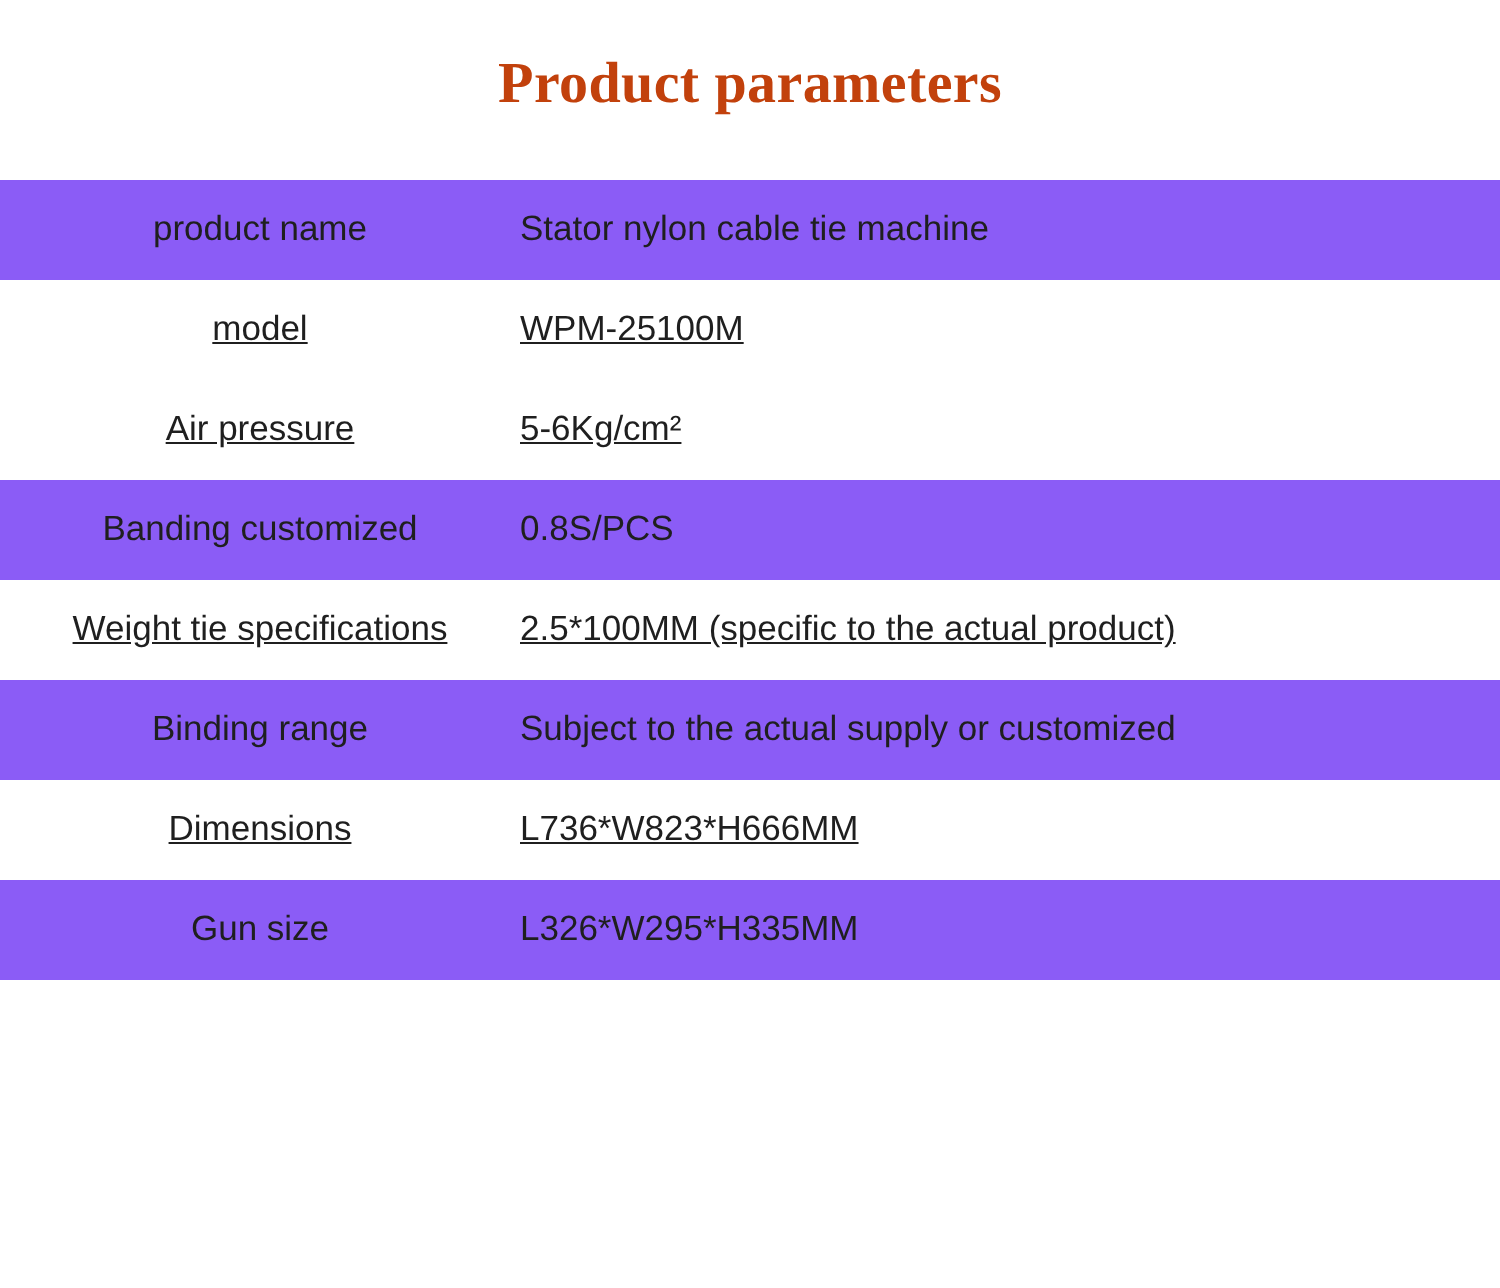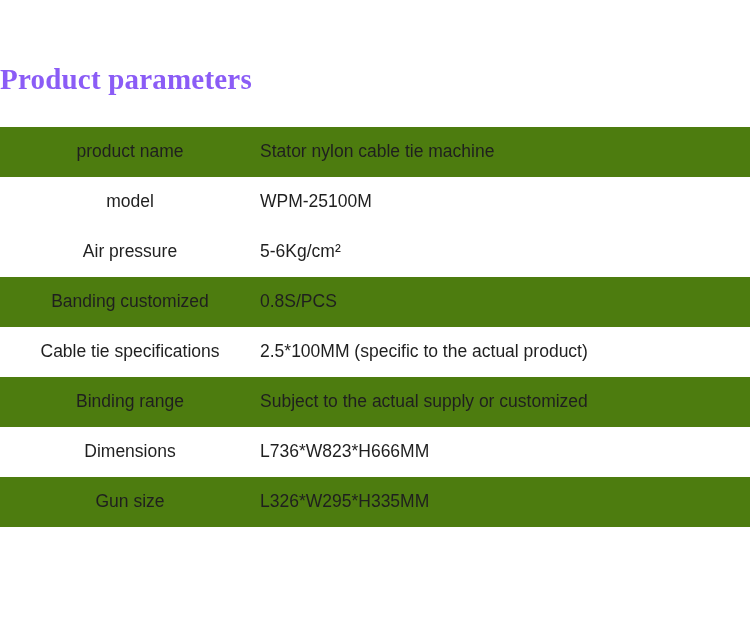--- a/index.html
+++ b/index.html
@@ -14,46 +14,48 @@
     color: #1a1a1a;
     overflow: hidden;
   }
   .page {
     width: 750px;
     height: 644px;
     position: relative;
     box-sizing: border-box;
   }
   .title {
+    text-align: center;
     font-family: "Liberation Serif", serif;
     font-weight: bold;
     font-size: 29px;
     letter-spacing: 0.2px;
-    color: #8b5cf6;
-    padding-top: 64px;
+    color: #c2410c;
+    padding-top: 27px;
     padding-bottom: 0;
     line-height: 1.1;
   }
   .table-wrap {
     margin-top: 31px;
     width: 750px;
   }
   table.params {
     border-collapse: collapse;
     width: 750px;
     table-layout: fixed;
   }
   table.params tr {
     height: 50px;
   }
   table.params tr.odd td {
-    background: #4d7c0f;
+    background: #8b5cf6;
   }
   table.params tr.even td {
     background: #ffffff;
+    text-decoration: underline;
   }
   table.params td {
     font-size: 17.5px;
     color: #1f1f1f;
     padding: 0;
     vertical-align: middle;
     border: none;
   }
   td.label {
     width: 260px;
@@ -101,21 +103,21 @@
           <td class="label">Air pressure</td>
           <td class="value">5-6Kg/cm²</td>
         </tr>
 
         <tr class="odd">
           <td class="label">Banding customized</td>
           <td class="value">0.8S/PCS</td>
         </tr>
 
         <tr class="even">
-          <td class="label">Cable tie specifications</td>
+          <td class="label">Weight tie specifications</td>
           <td class="value">2.5*100MM (specific to the actual product)</td>
         </tr>
 
         <tr class="odd">
           <td class="label">Binding range</td>
           <td class="value">Subject to the actual supply or customized</td>
         </tr>
 
         <tr class="even">
           <td class="label">Dimensions</td>

